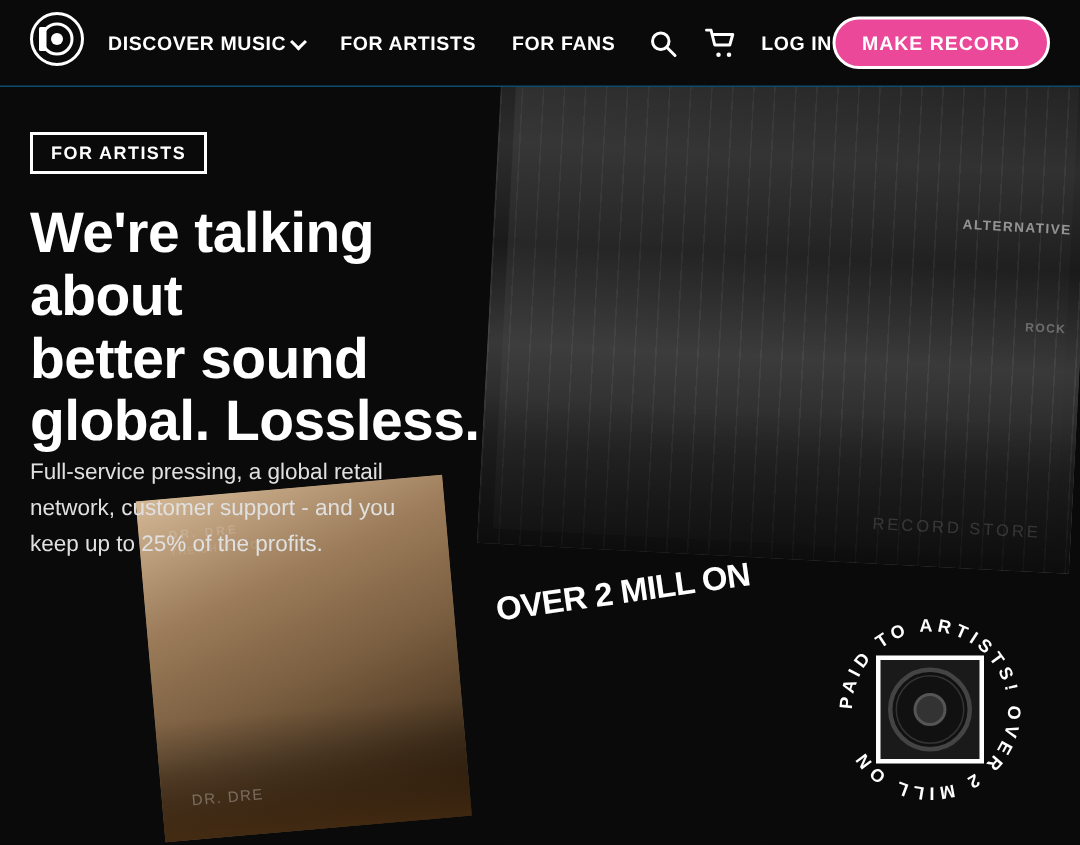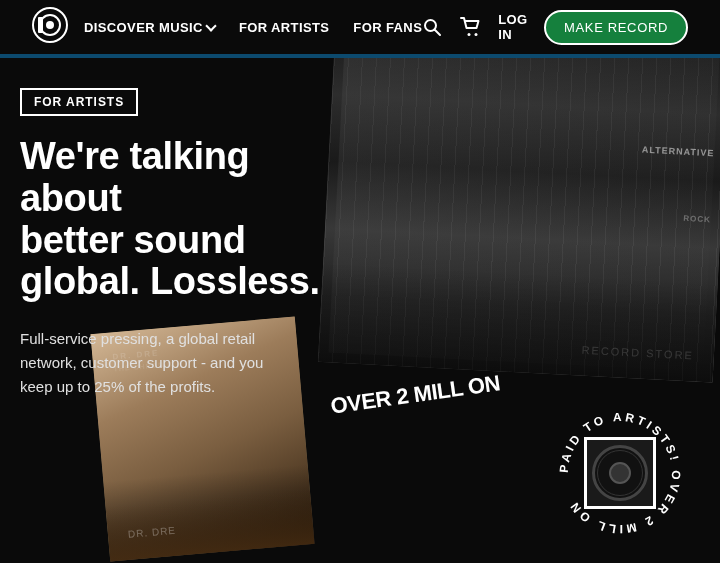--- a/index.html
+++ b/index.html
@@ -10,23 +10,23 @@
       font-family: 'Arial', sans-serif;
       overflow: hidden;
       color: white;
     }
 
     
     nav {
       display: flex;
       align-items: center;
       background: #0a0a0a;
-      padding: 0 32px;
+      padding: 0 20px;
       height: 58px;
-      border-bottom: 4px solid #0c4a6e;
+      border-bottom: 1px solid #0c4a6e;
     }
     .nav-logo {
       width: 36px;
       height: 36px;
       margin-right: 16px;
       flex-shrink: 0;
     }
     .nav-links {
       display: flex;
       align-items: center;
@@ -64,27 +64,27 @@
     }
     .nav-login {
       color: white;
       font-size: 13px;
       font-weight: 600;
       letter-spacing: 0.03em;
       text-transform: uppercase;
       cursor: pointer;
     }
     .nav-make-record {
-      background: #15803d;
+      background: #ec4899;
       color: white;
       border: 2px solid white;
       border-radius: 30px;
       padding: 8px 18px;
       font-size: 13px;
-      font-weight: 400;
+      font-weight: 700;
       letter-spacing: 0.05em;
       text-transform: uppercase;
       cursor: pointer;
       white-space: nowrap;
     }
 
     
     .hero {
       position: relative;
       height: 505px;
@@ -109,21 +109,20 @@
       letter-spacing: 0.08em;
       text-transform: uppercase;
       padding: 5px 12px;
       margin-bottom: 20px;
     }
     .hero-headline {
       font-size: 38px;
       font-weight: 900;
       line-height: 1.1;
       color: white;
-      margin-bottom: 24px;
       letter-spacing: -0.01em;
     }
     .hero-subtext {
       font-size: 15px;
       color: #e0e0e0;
       line-height: 1.6;
       max-width: 280px;
     }
 
     

